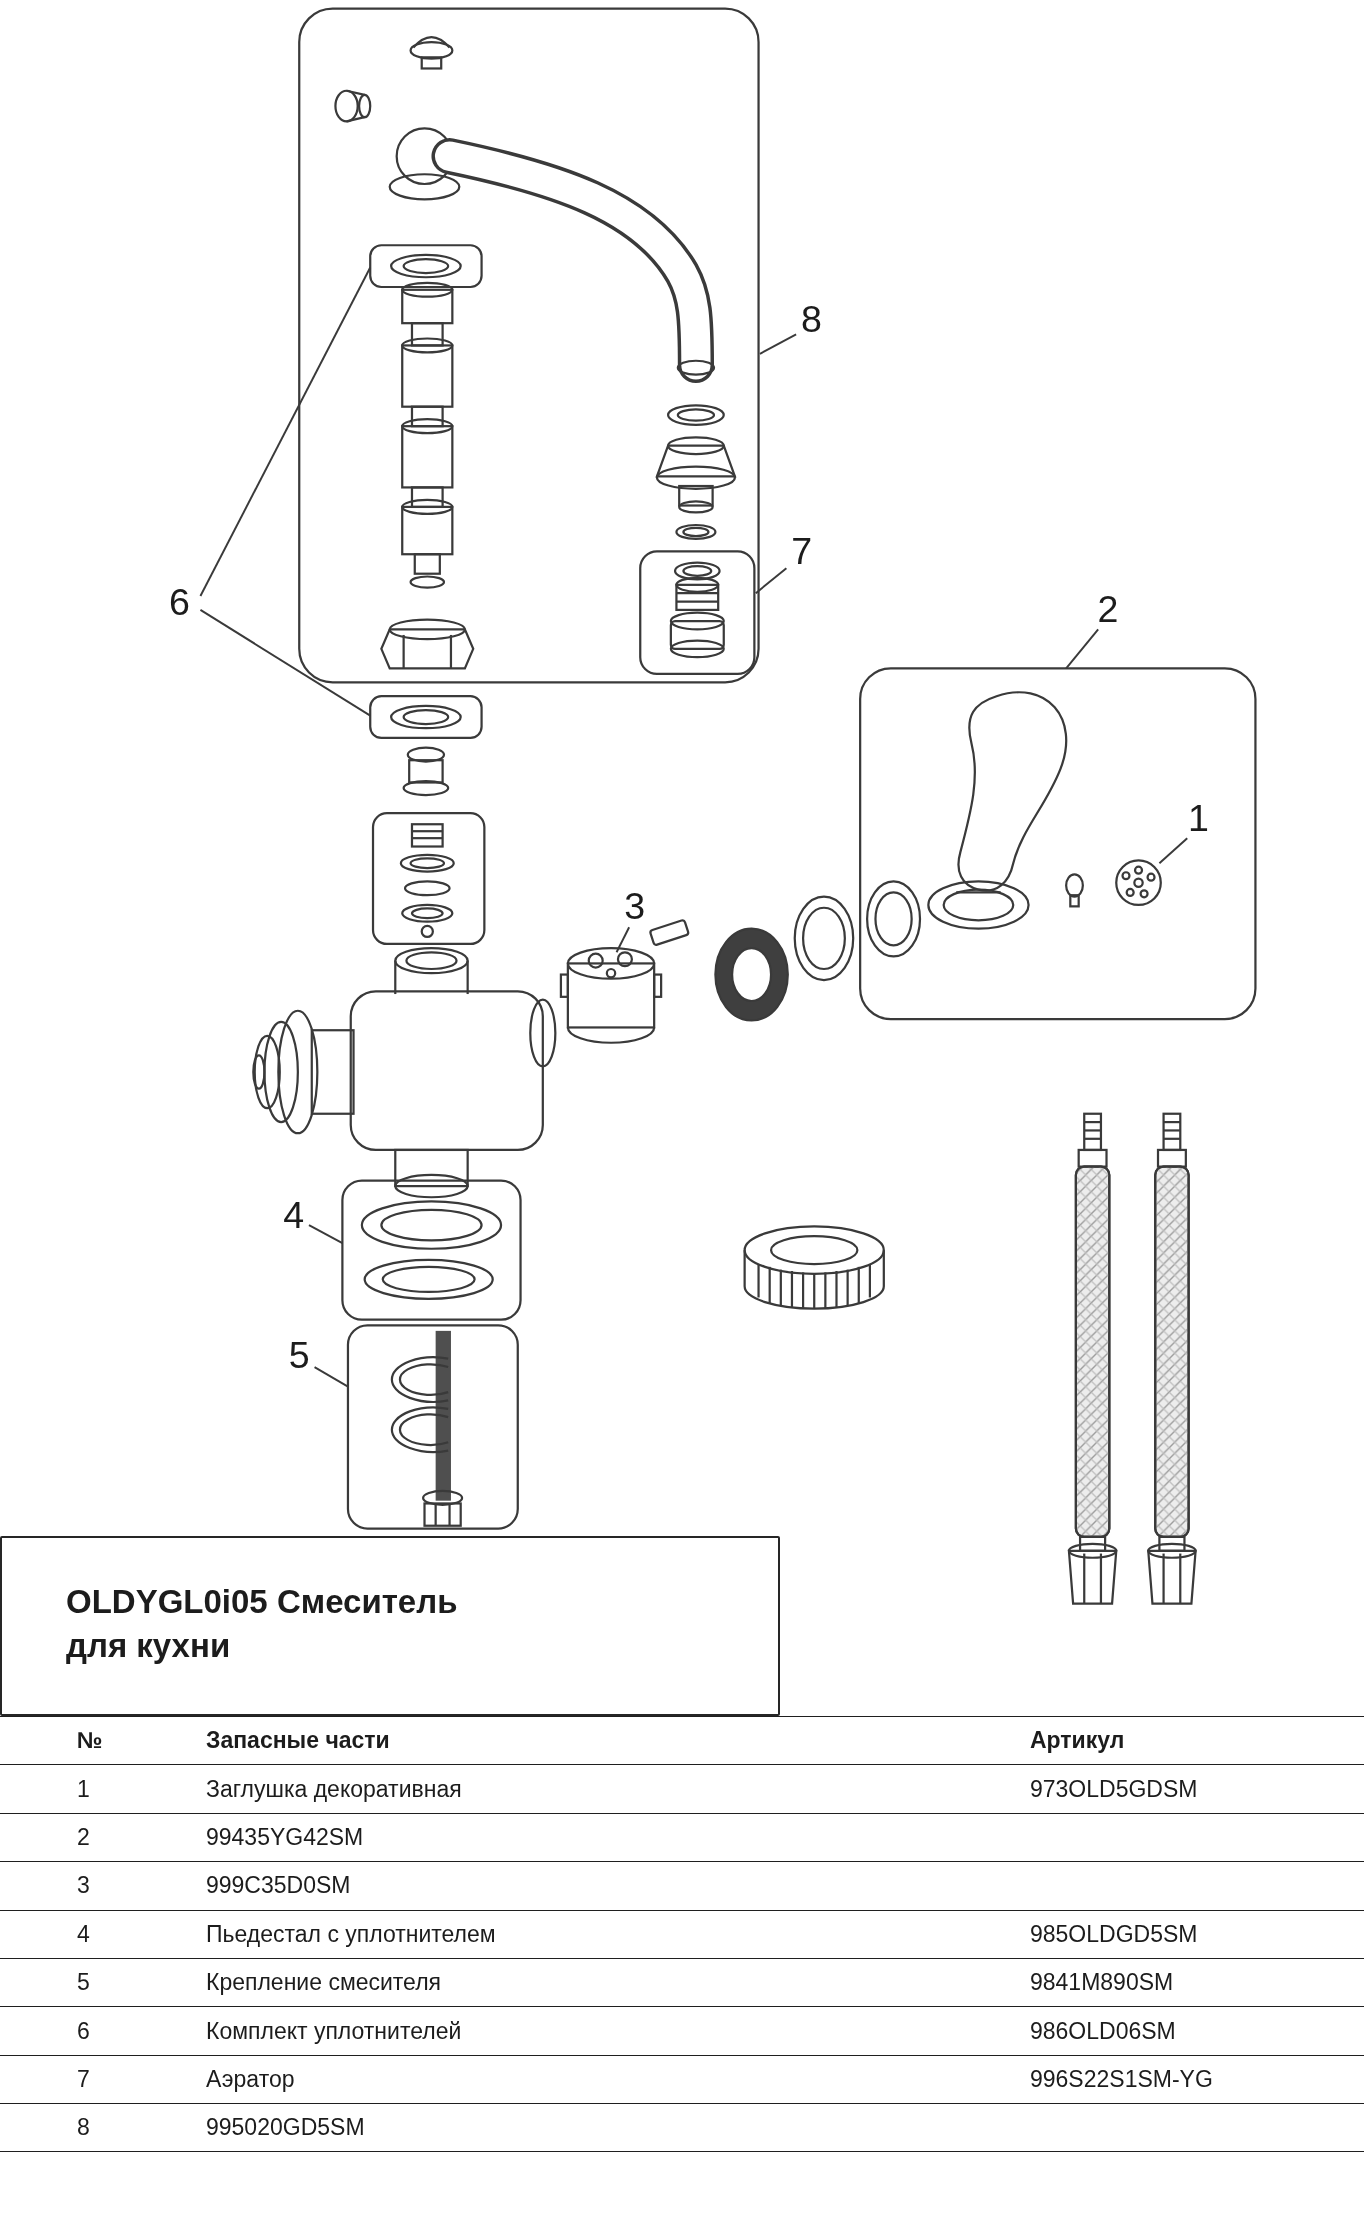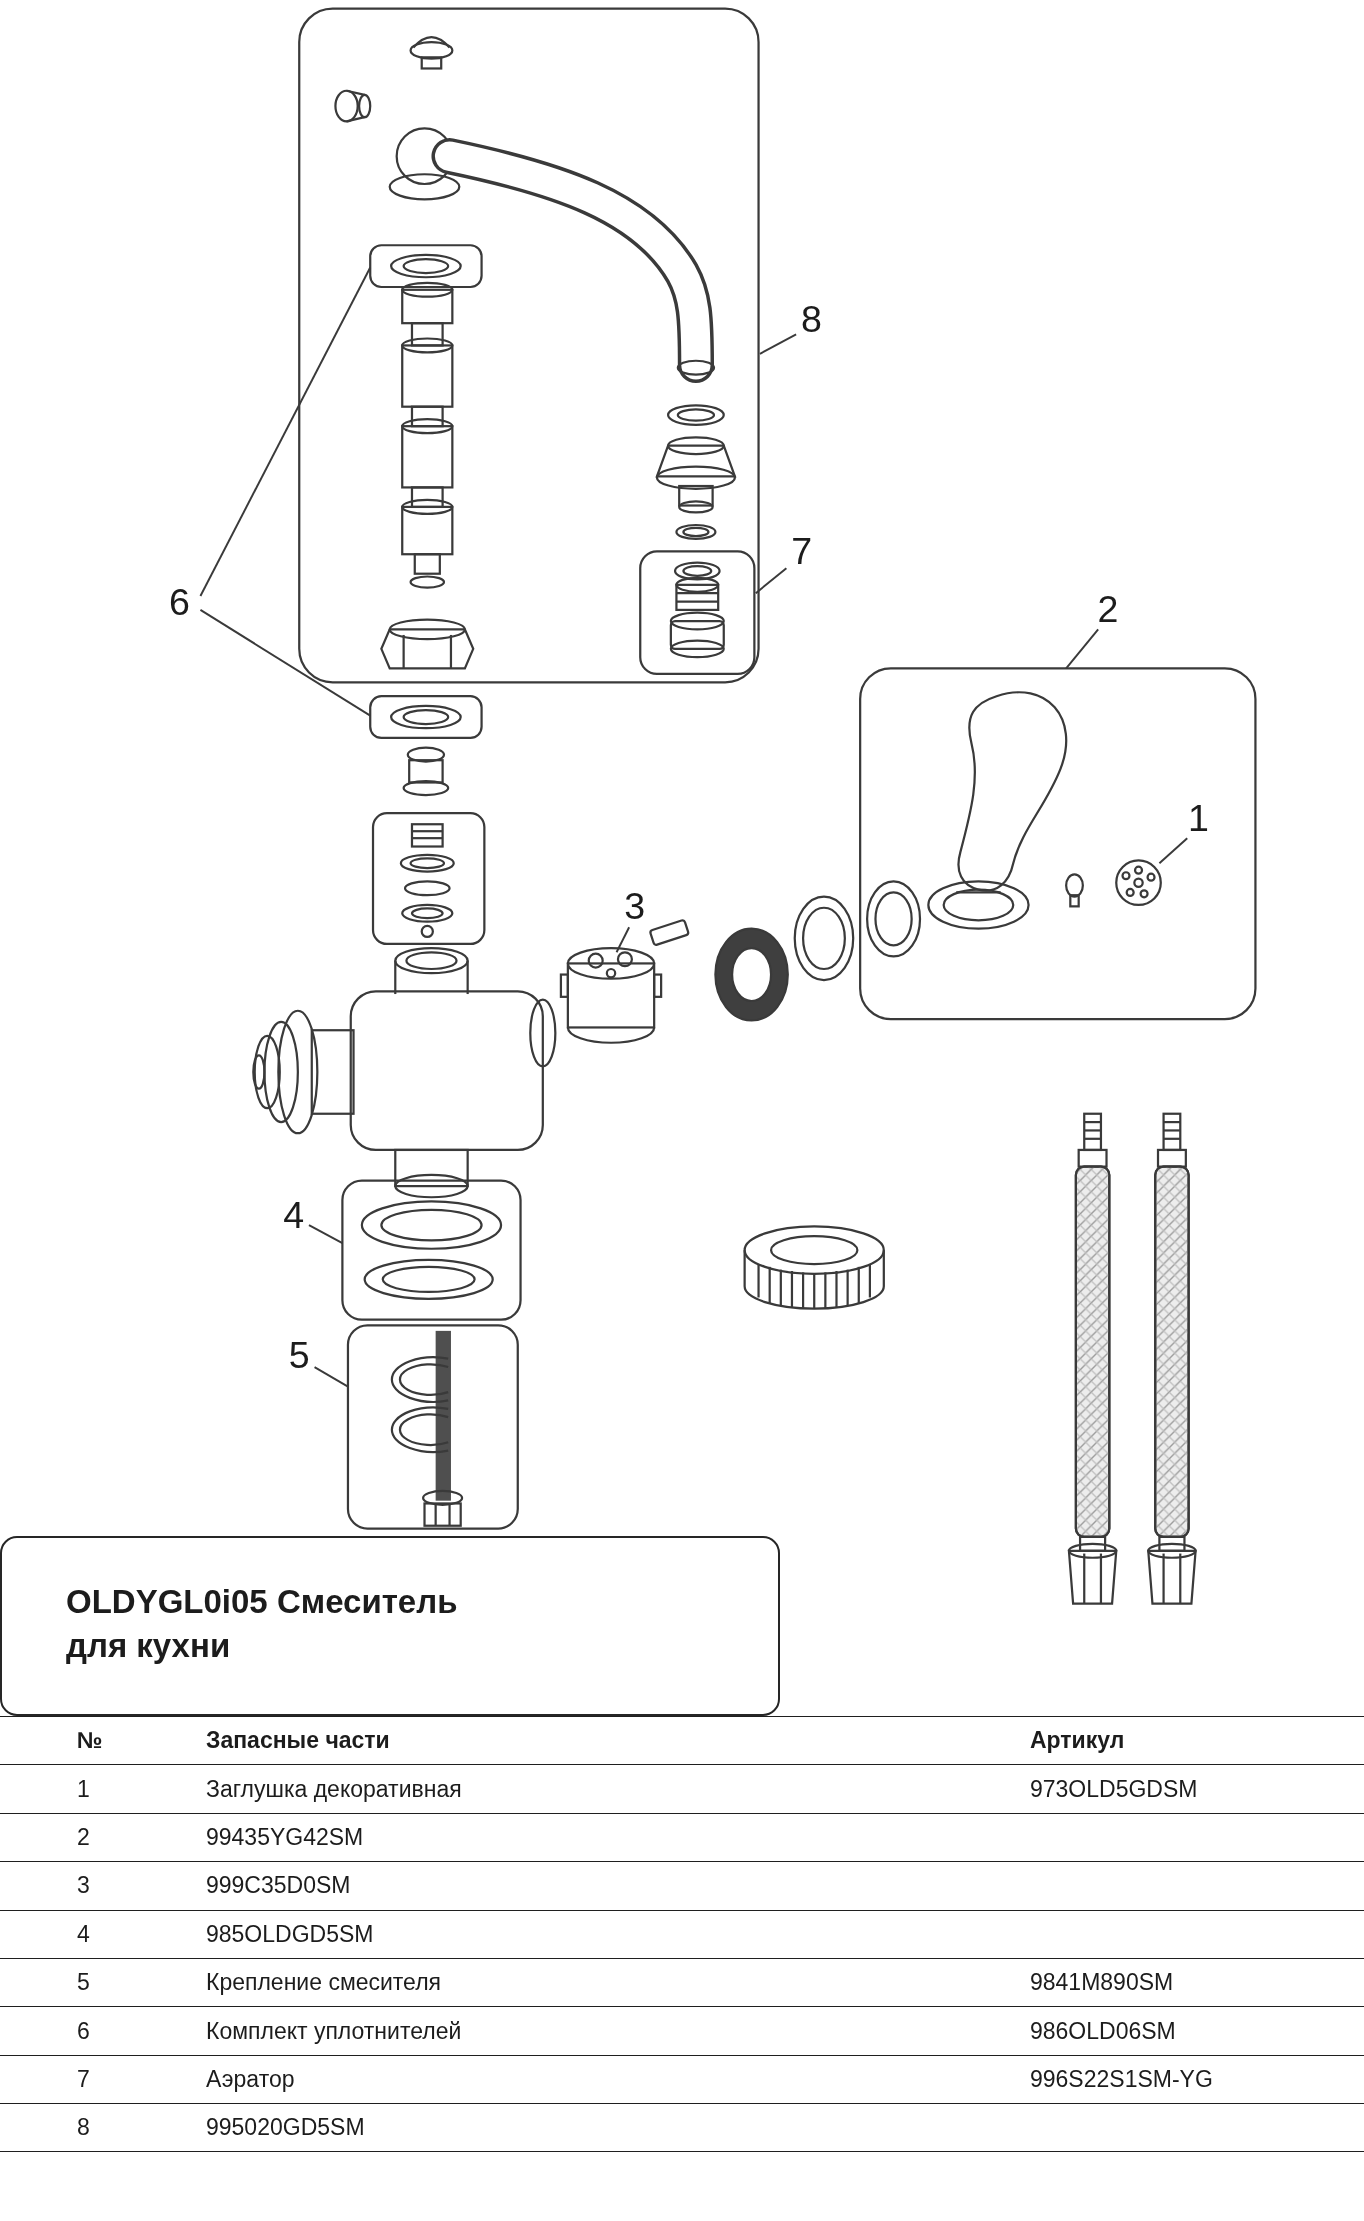--- a/index.html
+++ b/index.html
@@ -4,21 +4,21 @@
 <style>
   * { margin:0; padding:0; box-sizing:border-box; }
   html,body { background:#ffffff; }
   body { font-family:"Liberation Sans", sans-serif; color:#1c1c1c; }
   .page { position:relative; width:1364px; height:2221px; background:#fff; overflow:hidden; }
 
   .diagram-svg { position:absolute; top:0; left:0; pointer-events:none; }
 
   .title-box {
     position:absolute; top:1536px; left:0; width:780px; height:180px;
-    border:2px solid #262626; border-radius:17px;
+    border:2px solid #262626; border-radius:2px;
     padding:42px 40px 0 64px; background:#fff;
   }
   .title-text { font-size:33px; font-weight:700; line-height:1.34; max-width:445px; }
 
   .parts-table { position:absolute; top:1716px; left:0; width:1364px; background:#fff; }
   .t-row {
     display:grid; grid-template-columns:206px 824px 334px;
     align-items:center; height:48.4px;
     border-top:1.5px solid #1f1f1f; font-size:23px;
   }
@@ -302,20 +302,21 @@
     <div class="t-row">
       <div class="c-no">2</div>
       <div class="c-sku">99435YG42SM</div>
     </div>
     <div class="t-row">
       <div class="c-no">3</div>
       <div class="c-sku">999C35D0SM</div>
     </div>
     <div class="t-row">
       <div class="c-no">4</div>
+      <div class="c-part">Пьедестал с уплотнителем</div>
       <div class="c-sku">985OLDGD5SM</div>
     </div>
     <div class="t-row">
       <div class="c-no">5</div>
       <div class="c-part">Крепление смесителя</div>
       <div class="c-sku">9841M890SM</div>
     </div>
     <div class="t-row">
       <div class="c-no">6</div>
       <div class="c-part">Комплект уплотнителей</div>

